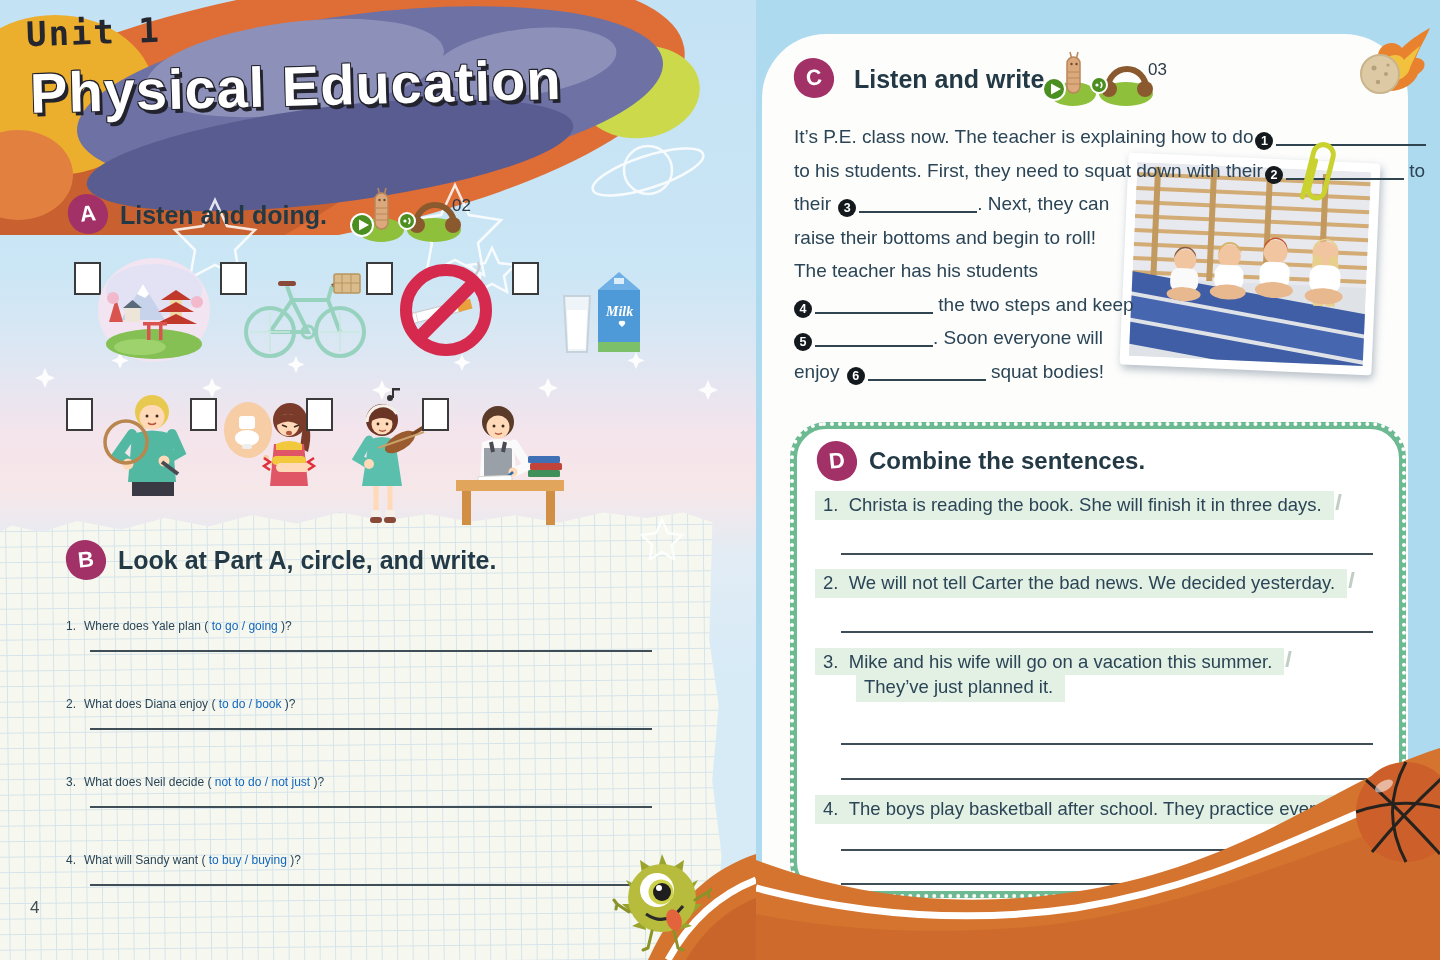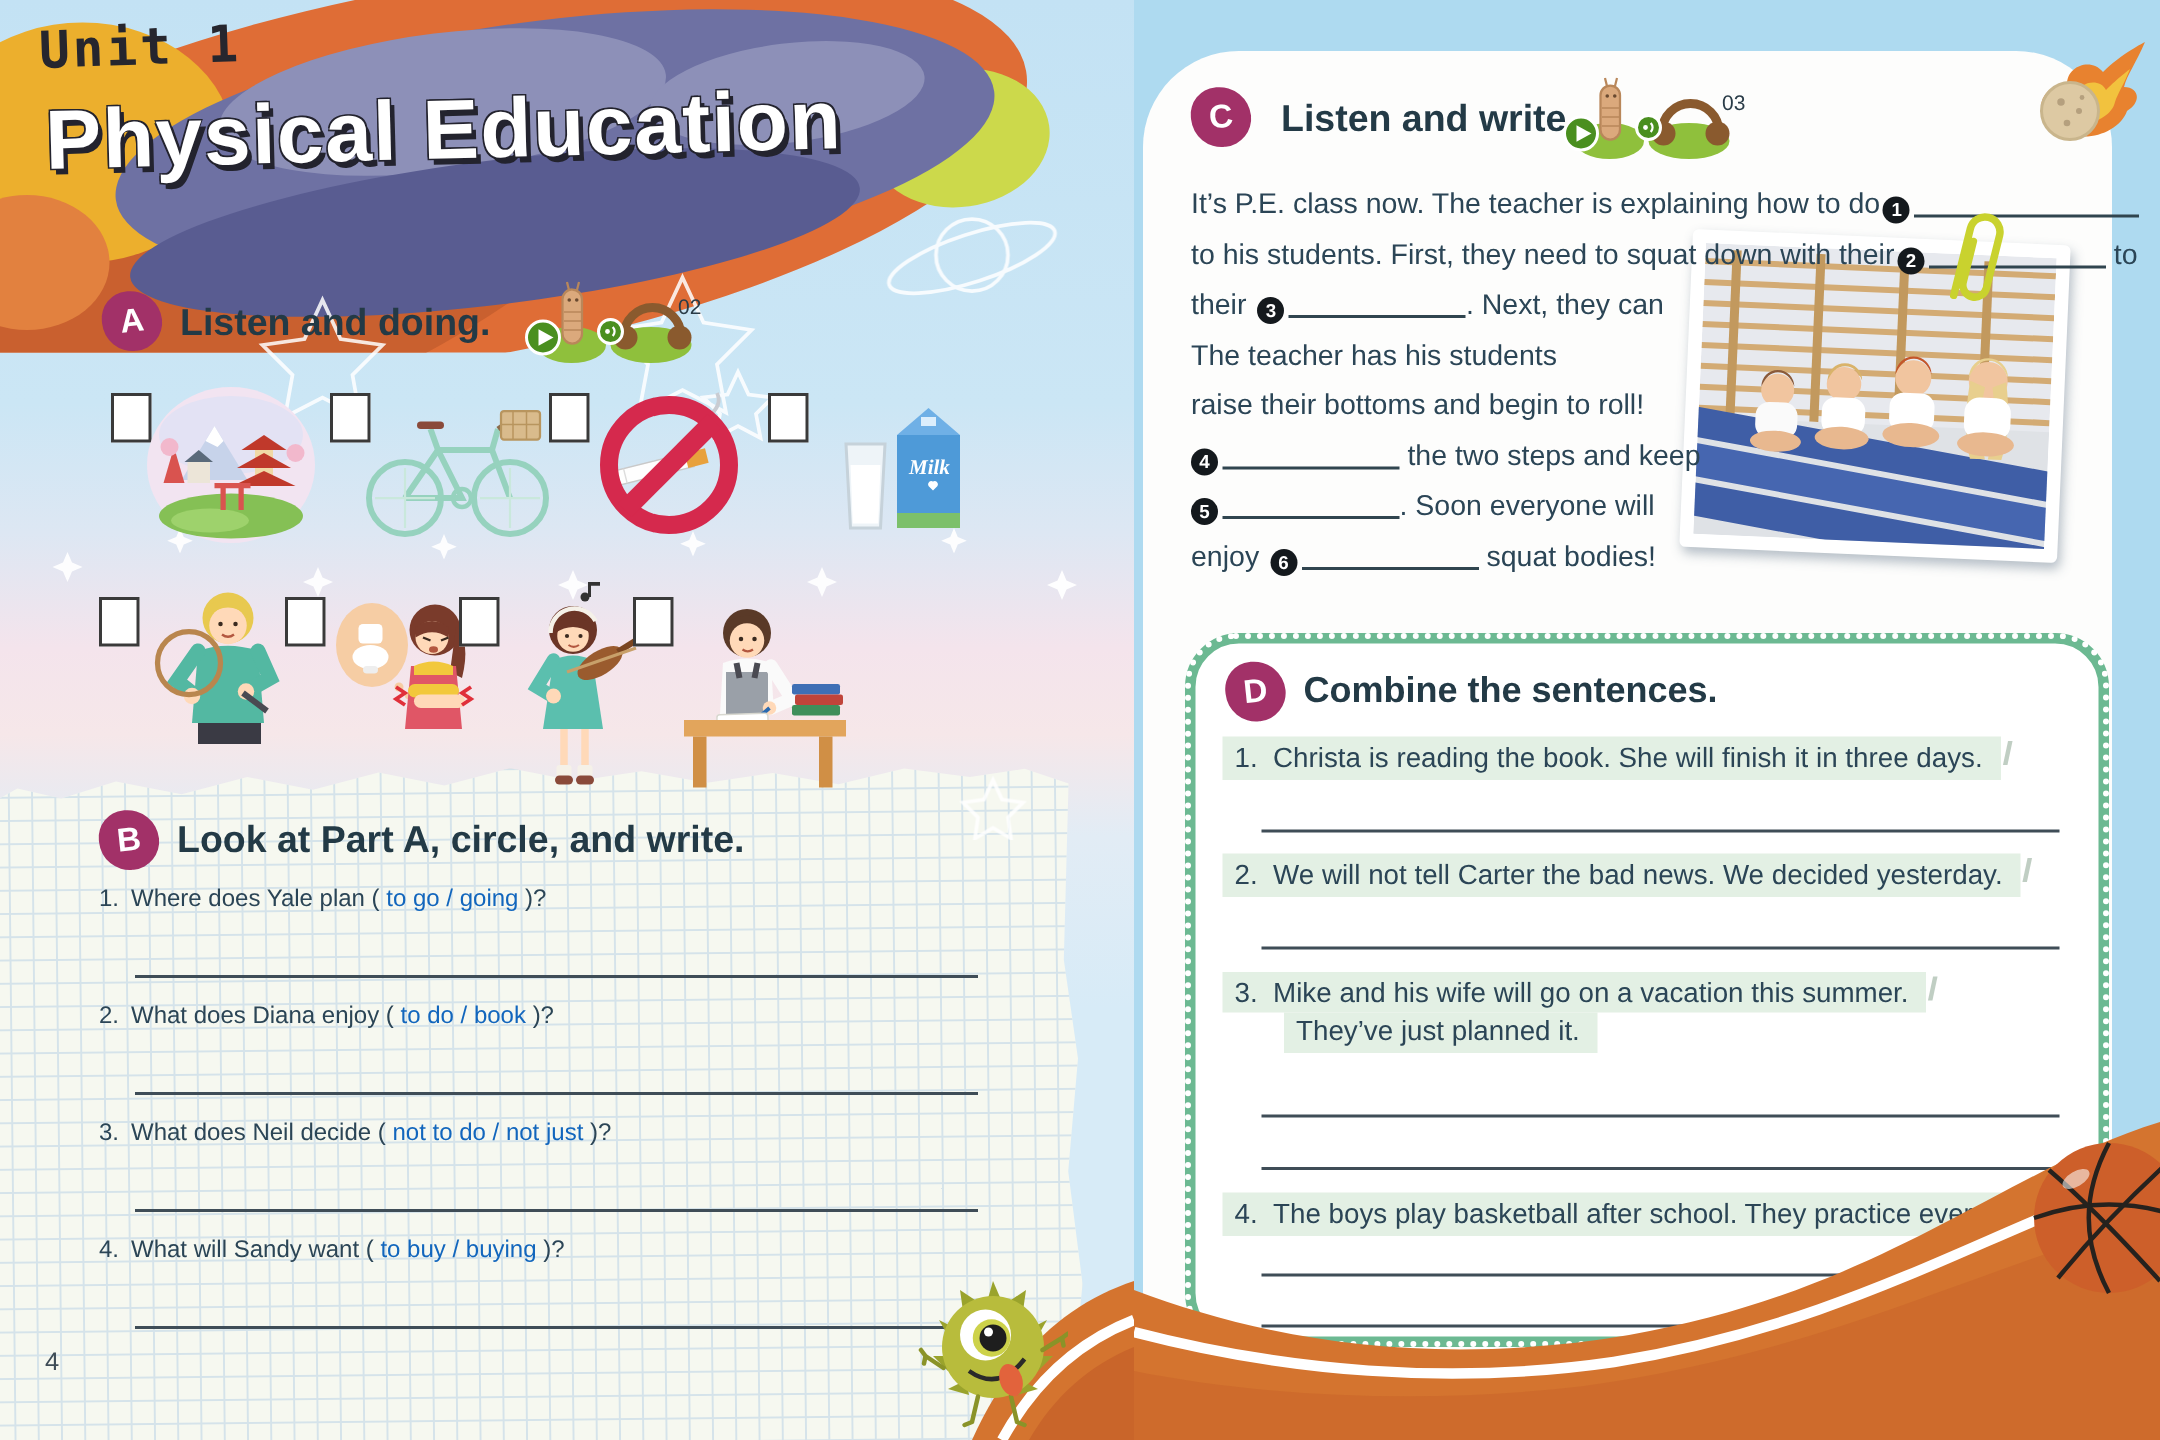--- a/index.html
+++ b/index.html
@@ -12,31 +12,31 @@
   #rocket-art { position:absolute; left:0; top:0; }
   #unit-label { position:absolute; left:26px; top:12px; font-size:34px; font-weight:bold; color:#26262e;
     transform:rotate(-2deg); letter-spacing:2px; font-family:"DejaVu Sans Mono","Liberation Mono",monospace; }
   #unit-title { position:absolute; left:30px; top:52px; width:660px; font-size:56px; font-weight:bold; color:#fff;
     letter-spacing:1px; transform:rotate(-1.5deg);
     text-shadow:3px 4px 0 #23232e, -1px -1px 0 #23232e, 1px -1px 0 #23232e, -1px 1px 0 #23232e; }
 
   .badge { position:absolute; width:40px; height:40px; border-radius:46% 54% 48% 52%; background:var(--accent,#a23168);
     color:#fff; font-weight:bold; font-size:22px; display:flex; align-items:center; justify-content:center; transform:rotate(-6deg); z-index:5; }
   .h-label { position:absolute; font-weight:bold; font-size:25px; color:var(--heading,#233a46); z-index:5; white-space:nowrap; }
-  .track-no { position:absolute; font-size:14px; color:#2a3c48; z-index:5;text-align:right; }
+  .track-no { position:absolute; font-size:17px; color:#2a3c48; z-index:5;text-align:right; }
 
   .checkbox { position:absolute; width:27px; height:33px; background:#fff; border:2px solid #3a3a3a; z-index:4; }
   .pic { position:absolute; z-index:4; }
 
   #paper-b { position:absolute; left:-8px; top:512px; width:730px; height:470px; background:#f6f8f0;
     background-image:linear-gradient(#d5e3ea 1px,transparent 1px),linear-gradient(90deg,#d5e3ea 1px,transparent 1px);
     background-size:15.5px 15.5px; transform:rotate(-0.6deg); z-index:2; box-shadow:0 -2px 6px rgba(120,140,160,.35);
     clip-path:polygon(0 22px,3% 10px,7% 17px,12% 6px,18% 15px,24% 4px,30% 13px,36% 2px,42% 11px,48% 0px,54% 9px,60% 3px,66% 11px,72% 5px,78% 13px,84% 3px,90% 9px,95% 4px,99% 14px,98.4% 28%,99.6% 42%,98.6% 58%,99.8% 74%,98.8% 88%,99.4% 100%,0 100%); }
 
-  .question { position:absolute; left:66px; font-size:16px; color:var(--body,#2b4556); z-index:4; white-space:nowrap; }
+  .question { position:absolute; left:66px; font-size:12px; color:var(--body,#2b4556); z-index:4; white-space:nowrap;margin-top:28px; }
   .question .qnum { margin-right:8px; }
   .opt { color:var(--option_blue,#1266bd); }
   .qline { position:absolute; left:90px; width:562px; height:0; border-bottom:2px solid #3f4d57; z-index:4; }
 
   .page-no { position:absolute; font-size:17px; z-index:8; }
   #pageno-4 { left:30px; top:898px; color:#3f4d57; }
 
   
   #page-right { position:absolute; left:756px; top:0; width:684px; height:960px; overflow:hidden; background:#aedaf0; }
   #panel-c { position:absolute; left:6px; top:34px; width:646px; height:926px; background:#fdfdfc; border-radius:64px; z-index:1; }
@@ -399,22 +399,22 @@
     <circle cx="9" cy="33" r="8" fill="#4a8f1f" stroke="#fff" stroke-width="2"></circle>
     <circle cx="7" cy="33" r="1.6" fill="#fff"></circle>
     <path d="M10.5 30 a4.5 4.5 0 0 1 0 6" stroke="#fff" stroke-width="1.6" fill="none"></path>
   </svg>
   <div class="track-no" style="left:392px;top:60px">03</div>
 
   <div id="para-c">
     <div class="pline"><span>It’s P.E. class now. The teacher is explaining how to do</span><span class="bullet">1</span><span class="blank bl-150"></span></div>
     <div class="pline"><span>to his students. First, they need to squat down with their</span><span class="bullet">2</span><span class="blank bl-118"></span> <span>to</span></div>
     <div class="pline"><span>their</span> <span class="bullet">3</span><span class="blank bl-118"></span><span>. Next, they can</span></div>
+    <div class="pline">raise their bottoms and begin to roll!</div>
     <div class="pline">The teacher has his students</div>
-    <div class="pline">raise their bottoms and begin to roll!</div>
     <div class="pline"><span class="bullet" style="margin-left:0">4</span><span class="blank bl-118"></span> <span>the two steps and keep</span></div>
     <div class="pline"><span class="bullet" style="margin-left:0">5</span><span class="blank bl-118"></span><span>. Soon everyone will</span></div>
     <div class="pline"><span>enjoy</span> <span class="bullet">6</span><span class="blank bl-118"></span> <span>squat bodies!</span></div>
   </div>
 
   <div id="photo-c" title="kids-sitting-cross-legged-on-gym-mats">
     <svg width="234" height="194" viewBox="0 0 234 194">
       <rect width="234" height="194" fill="#e7e9ee"></rect>
       <g fill="#d3ab74">
         <rect x="0" y="10" width="234" height="4"></rect>

